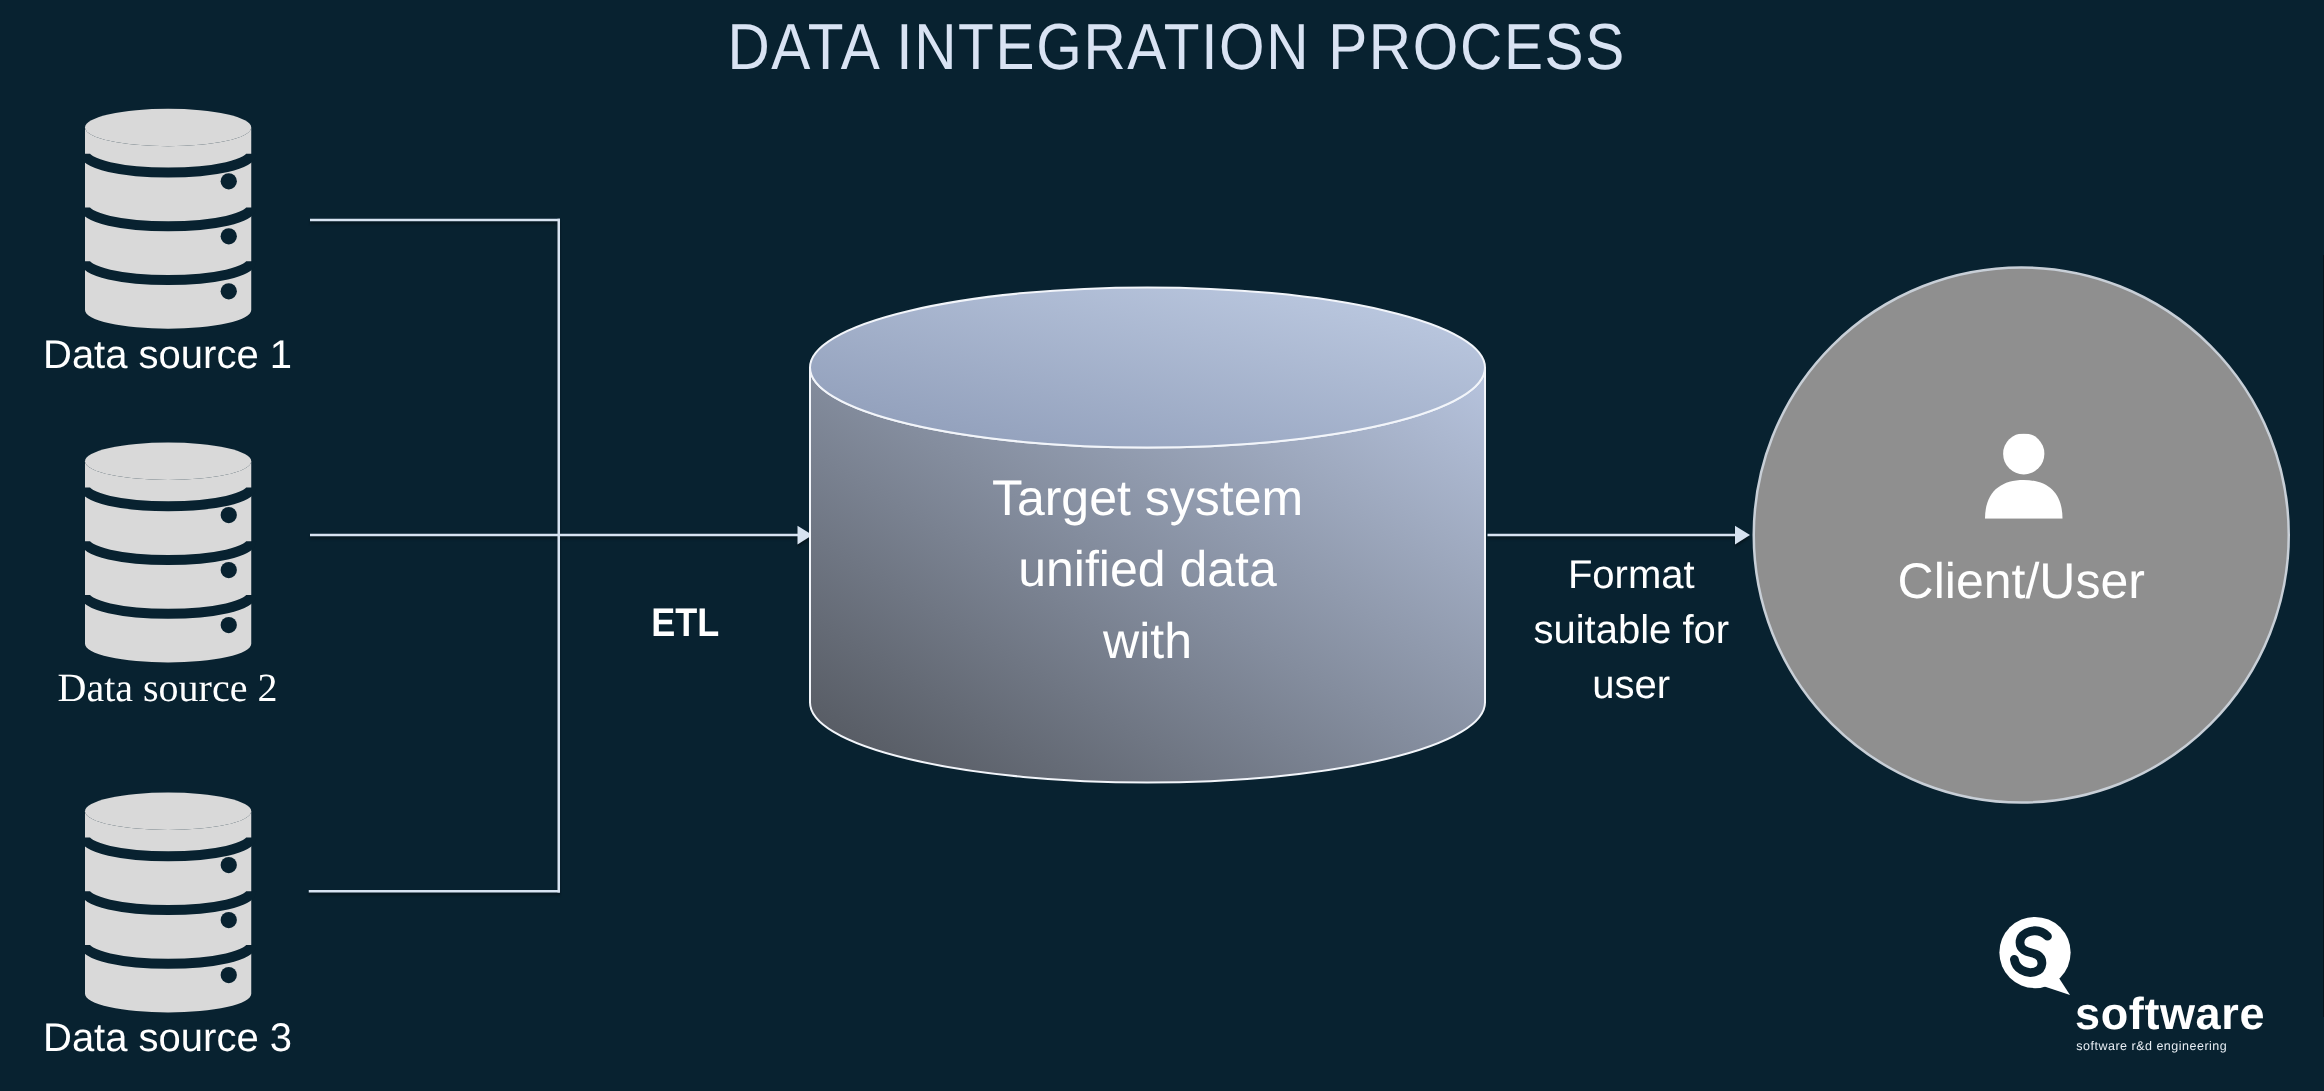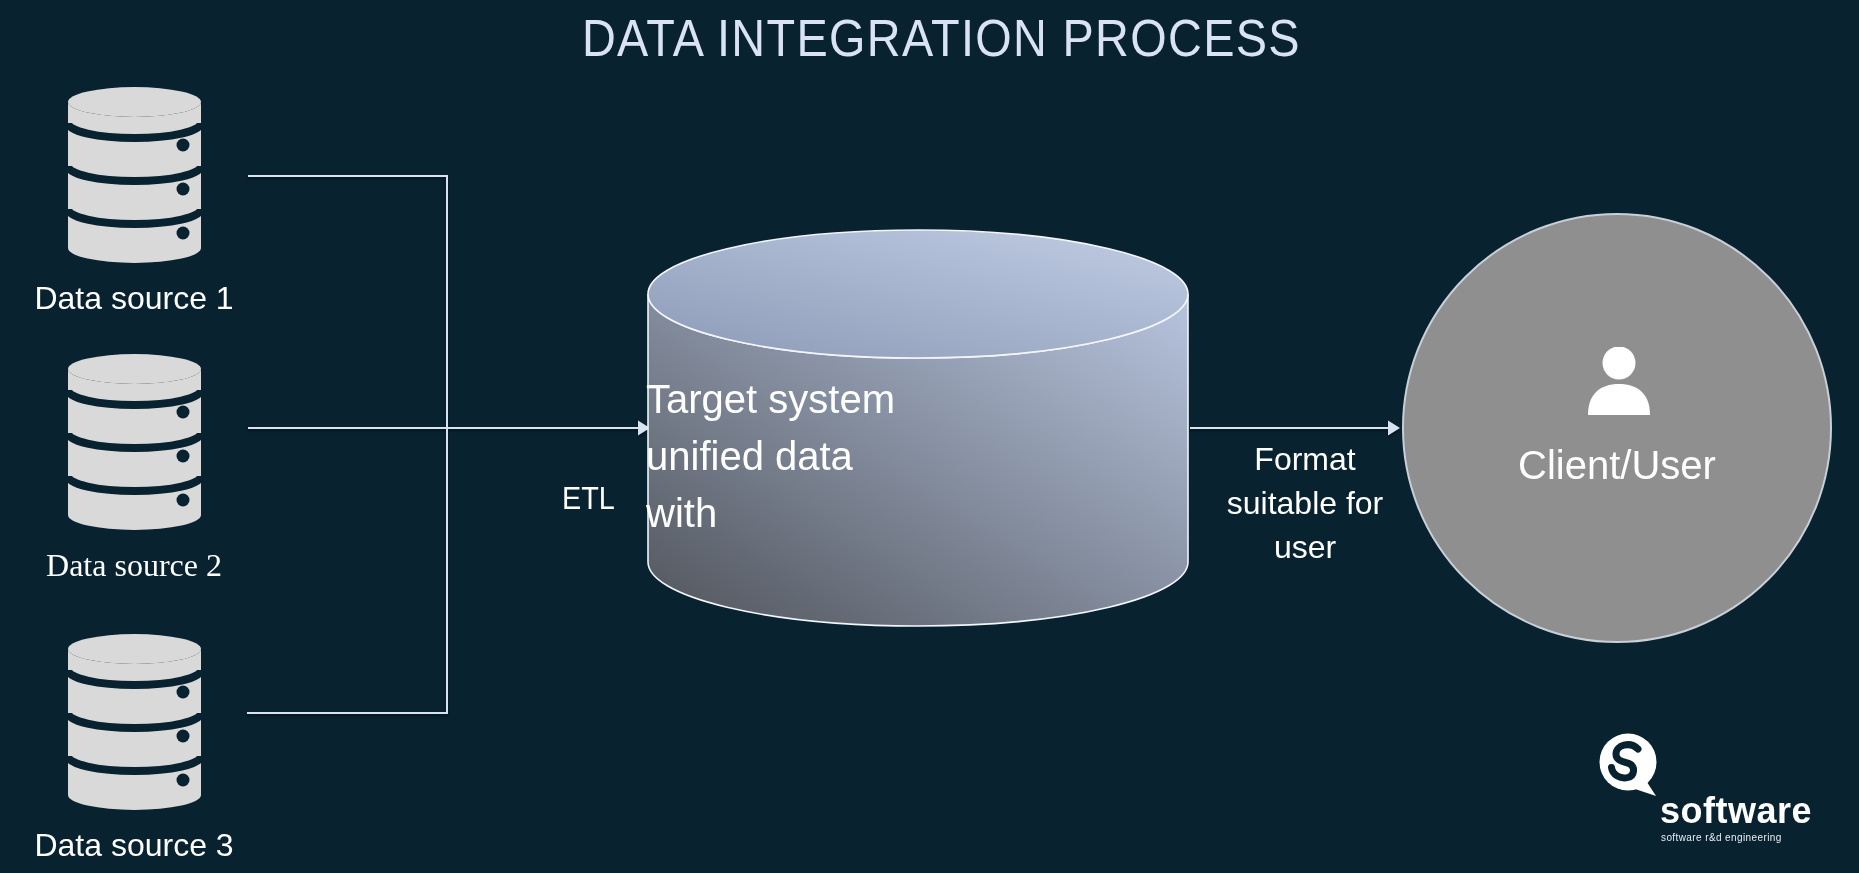--- a/index.html
+++ b/index.html
@@ -19,31 +19,31 @@
   .abs{position:absolute;}
   
   .title-wrap{top:8px; left:12px; width:1859px; text-align:center; white-space:nowrap;}
   .title-text{
     display:inline-block; transform:scaleX(.9); transform-origin:center;
     font-size:52px; font-weight:500; letter-spacing:1.5px; color:var(--title-text);
   }
   
   .source{width:240px; text-align:center;}
   .source svg{display:block; margin:0 auto;}
-  .source-label{margin-top:15px; font-size:32px; color:var(--label-text); white-space:nowrap;}
+  .source-label{font-size:32px; color:var(--label-text); white-space:nowrap;}
   
   .connectors{top:0; left:0; filter:drop-shadow(0 2px 1px rgba(0,0,0,.38));}
   
-  .etl-label{top:480px; left:478px; width:140px; text-align:right;
-    font-size:32px; color:var(--label-text);}
+  .etl-label{top:480px; left:478px; width:140px; text-align:center;
+    font-size:32px; color:var(--label-text);font-weight:bold;}
   .etl-label span{display:inline-block; transform:scaleX(.9);}
   
   .cylinder{top:226px; left:646px;}
   .cylinder-text{
-    top:371px; left:646px; width:544px; 
+    top:371px; left:646px; width:544px; text-align:center;
     font-size:40px; line-height:57px; color:var(--label-text);
   }
   
   .format-label{top:437px; left:1195px; width:220px; text-align:center;
     font-size:32px; line-height:44px; color:var(--label-text);}
   
   .client-circle{
     top:213px; left:1402px; width:430px; height:430px; box-sizing:border-box;
     background:var(--client-circle-fill);
     border:2px solid var(--client-circle-stroke); border-radius:50%;

